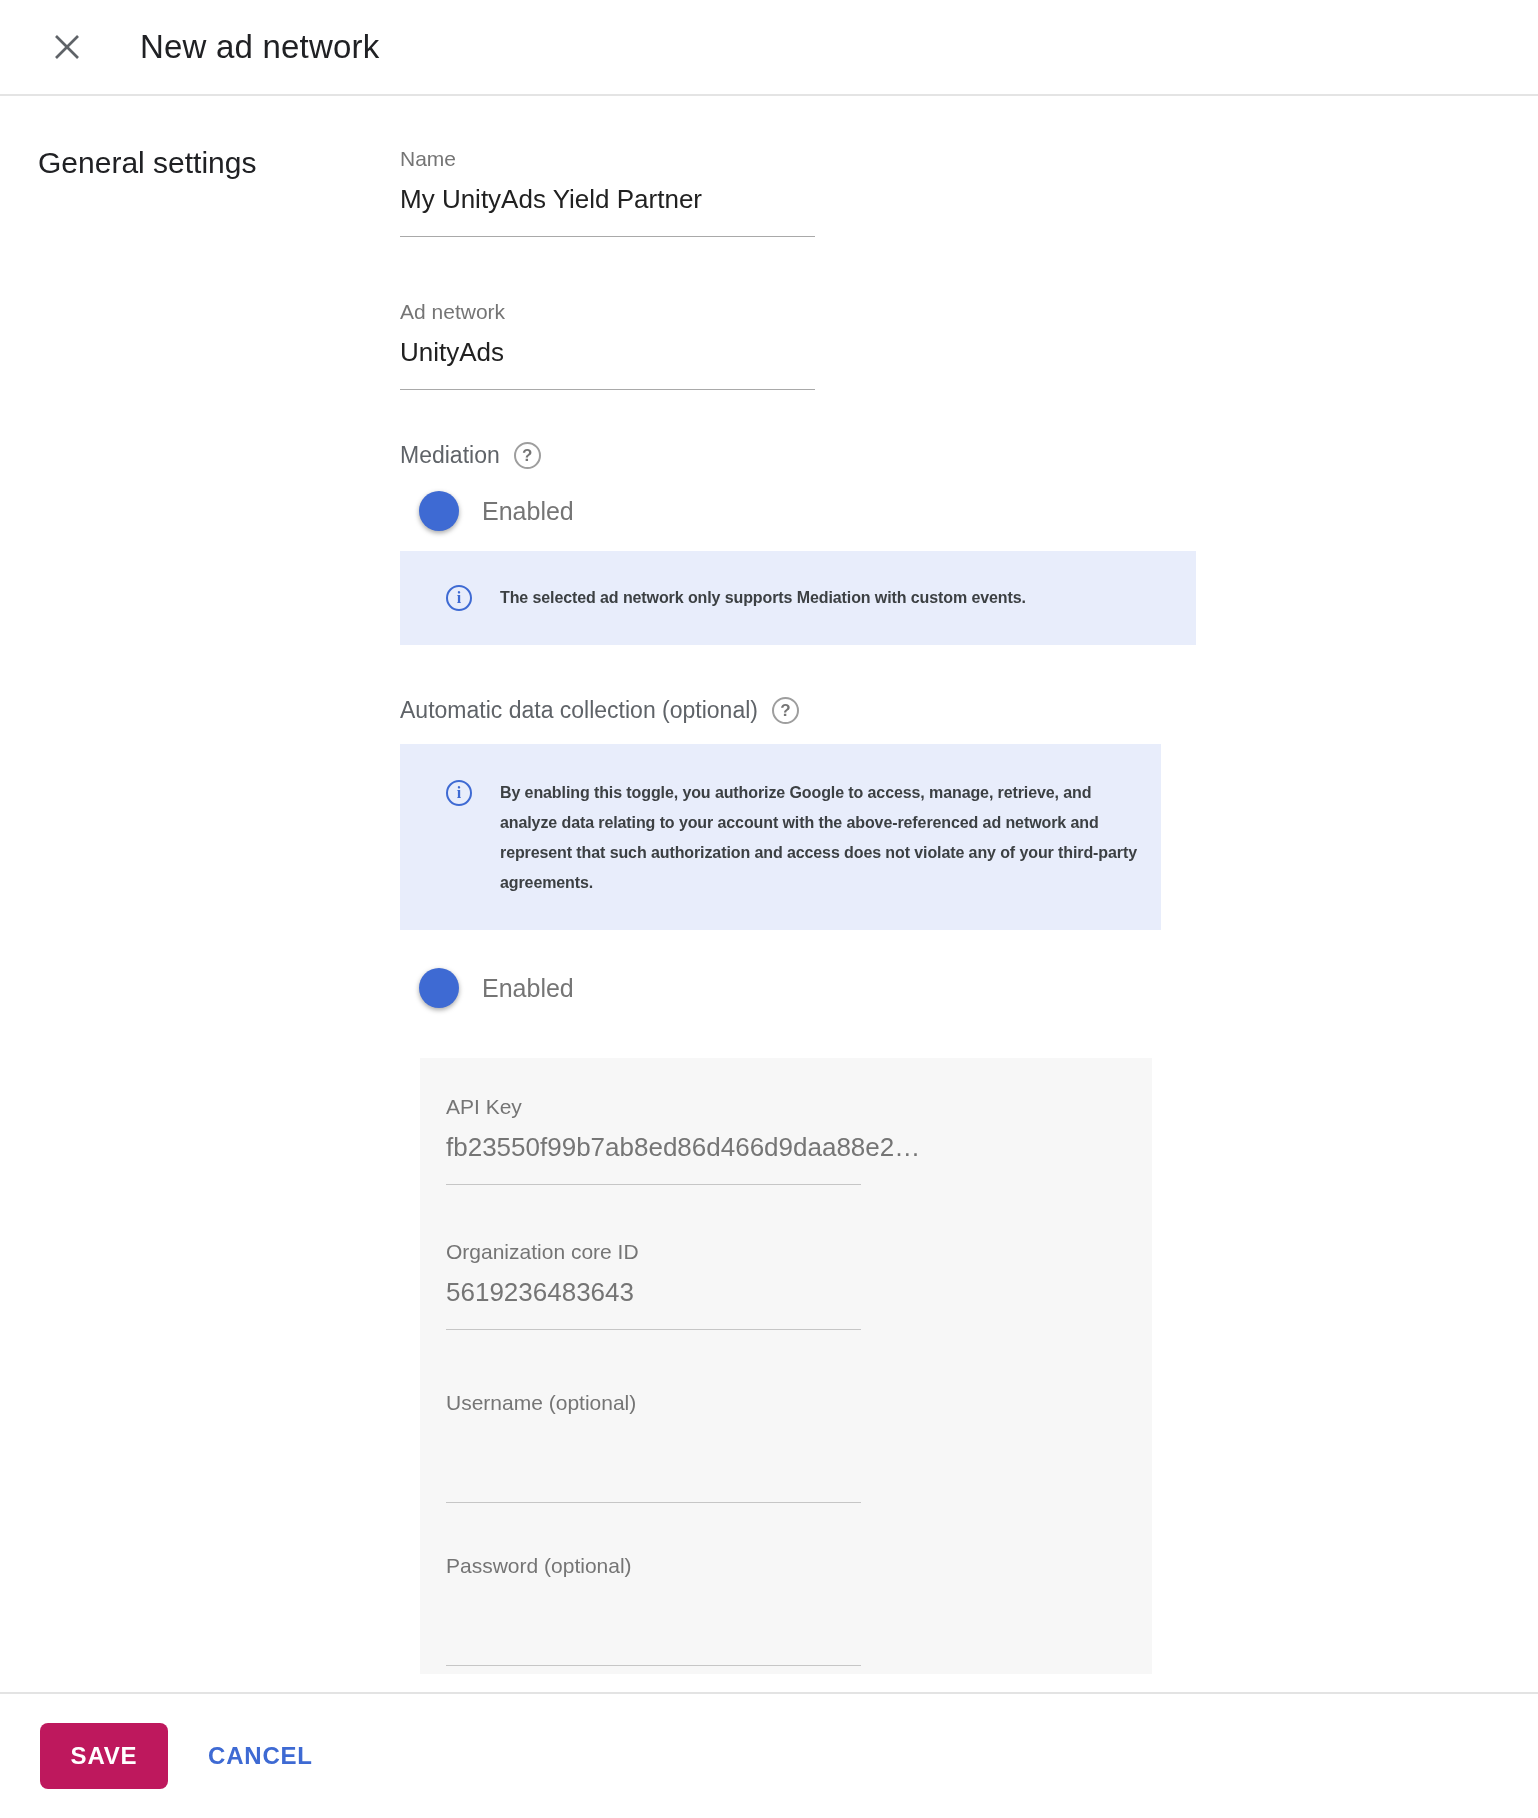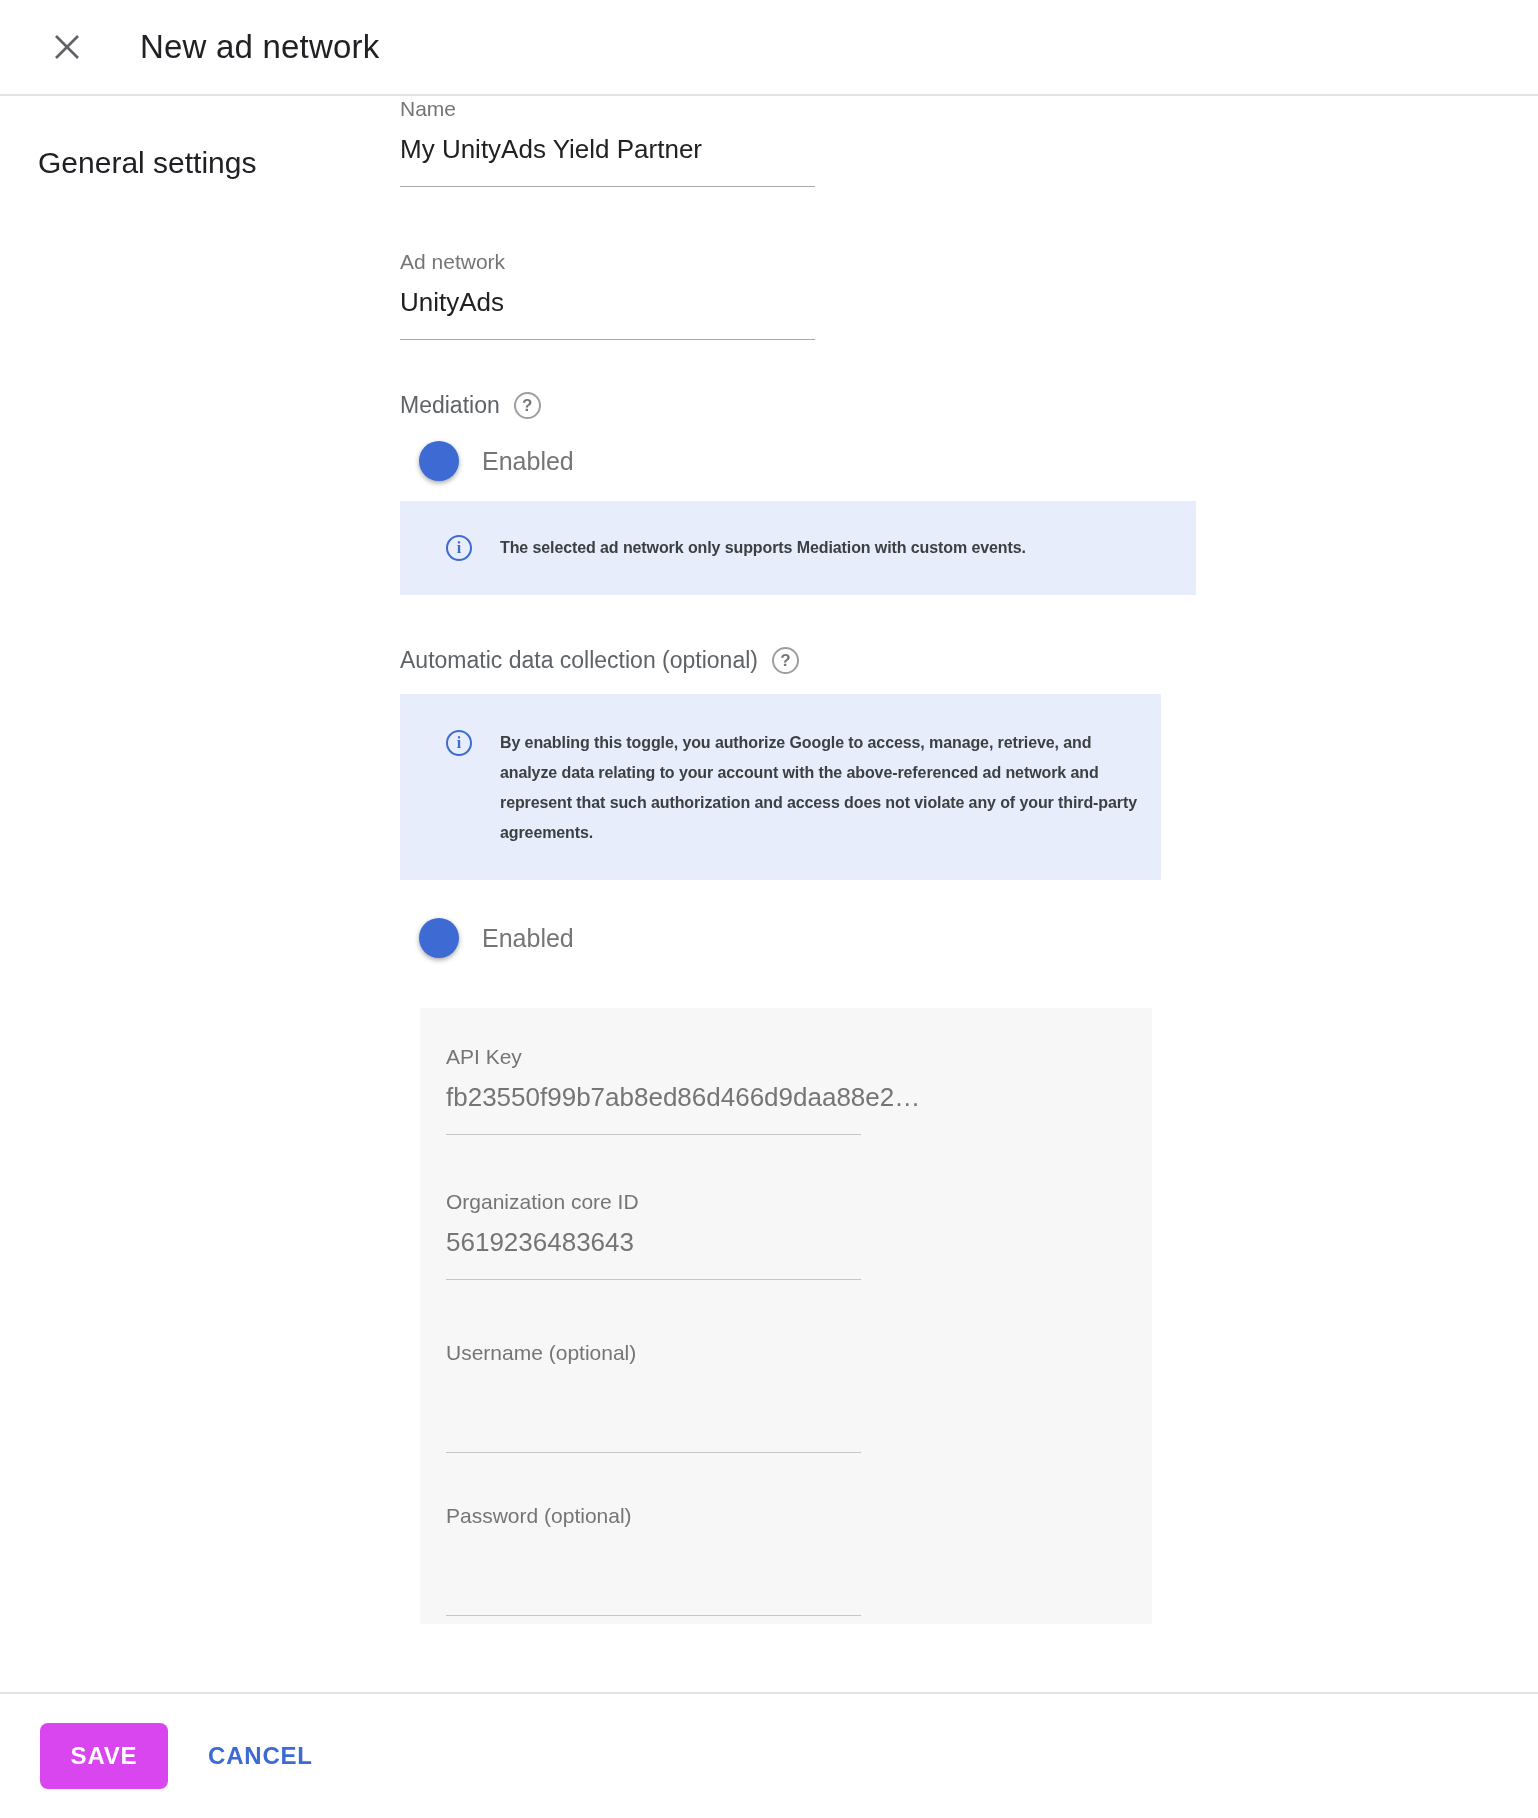--- a/index.html
+++ b/index.html
@@ -16,21 +16,21 @@
   }
   .close-btn {
     width:30px; height:30px; display:flex; align-items:center; justify-content:center;
     cursor:pointer; flex:0 0 auto;
   }
   .dlg-title { font-size:33px; color:#202124; margin-left:58px; letter-spacing:.2px; }
   
   .main { display:flex; padding-left:38px; }
   .left-col { width:362px; flex:0 0 auto; }
   .section-title { font-size:30px; color:#202124; margin-top:50px; font-weight:400; }
-  .form-col { flex:1; }
+  .form-col { flex:1; padding-top:50px; }
   
   .field { width:415px; border-bottom:1px solid #a9a9a9; padding-bottom:20px; }
   .flabel { font-size:21px; color:#757575; line-height:26px; }
   .fvalue { font-size:26px; color:#212121; line-height:34px; margin-top:10px; white-space:nowrap; }
   .fvalue.muted { color:#757575; }
   .fempty { height:66px; }
   .panel .field { border-bottom-color:#c6c6c6; }
   
   .sec-label-row { display:flex; align-items:flex-start; }
   .sec-label { font-size:23px; color:#5f6368; }
@@ -79,21 +79,21 @@
   .mt-f2 { margin-top:54px; }
   .mt-f3 { margin-top:60px; }
   .mt-f4 { margin-top:50px; }
   
   .footer {
     position:absolute; left:0; right:0; top:1692px; bottom:0;
     background:#ffffff; border-top:2px solid #e3e3e3;
     display:flex; align-items:center; padding-left:40px;
   }
   .save-btn {
-    min-width:128px; height:66px; background:#d946ef; color:#ffffff;
+    min-width:128px; height:66px; background:#be185d; color:#ffffff;
     border:none; border-radius:8px; font-family:inherit;
     font-size:24px; font-weight:700; letter-spacing:.8px; cursor:pointer;
   }
   .cancel-btn {
     margin-left:40px; font-size:24px; font-weight:700; letter-spacing:.8px;
     color:#3e6ad3; cursor:pointer; background:none; border:none; font-family:inherit;
   }
 </style>
 </head>
 <body>

